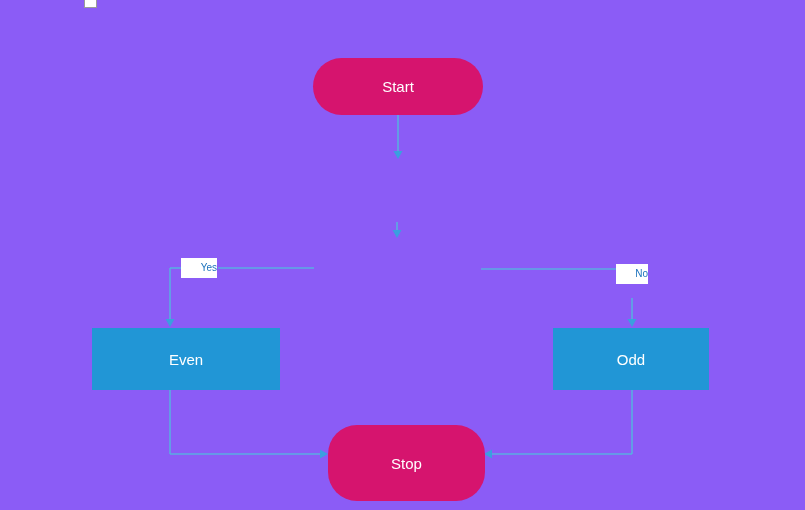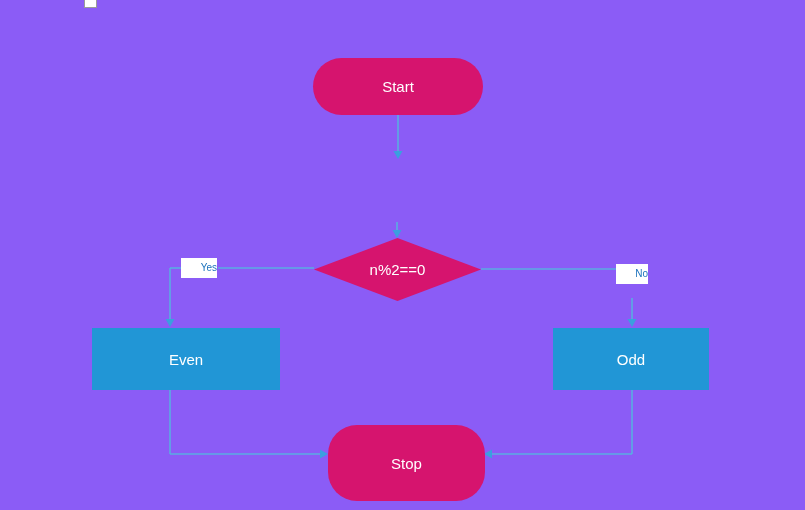--- a/index.html
+++ b/index.html
@@ -101,24 +101,20 @@
       <polygon points="484,454 492,449.5 492,458.5" fill="#3b9fdf" stroke="none"></polygon>
     </g>
   </svg>
 
   <div class="node node-start">
     <div class="shape"></div>
     <div class="label">Start</div>
   </div>
 
 
-  <div class="node node-decision">
-    <div class="shape"></div>
-    <div class="label">n%2==0</div>
-  </div>
 
   <div class="node node-even">
     <div class="shape"></div>
     <div class="label">Even</div>
   </div>
 
   <div class="node node-odd">
     <div class="shape"></div>
     <div class="label">Odd</div>
   </div>

